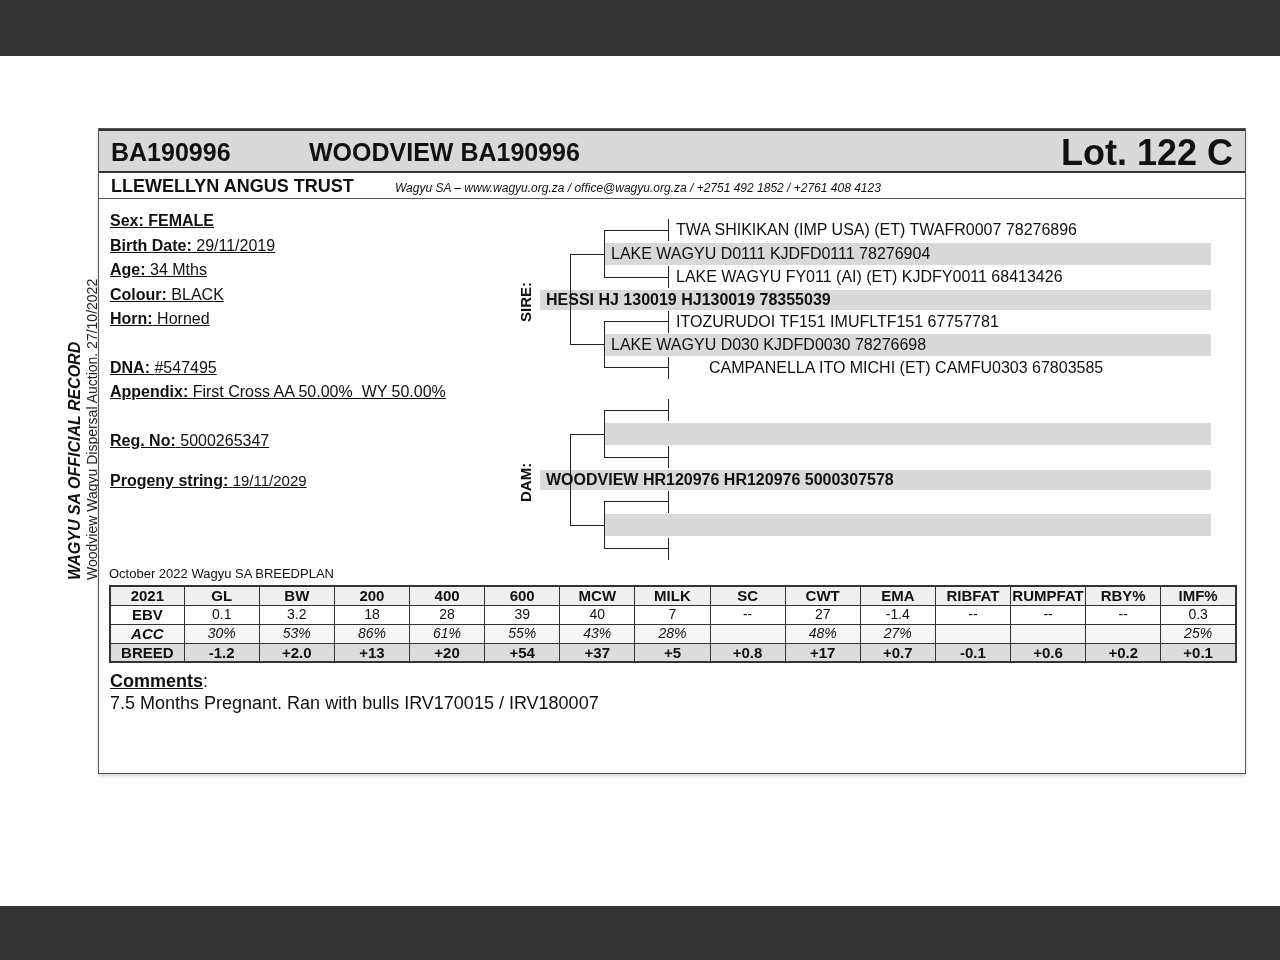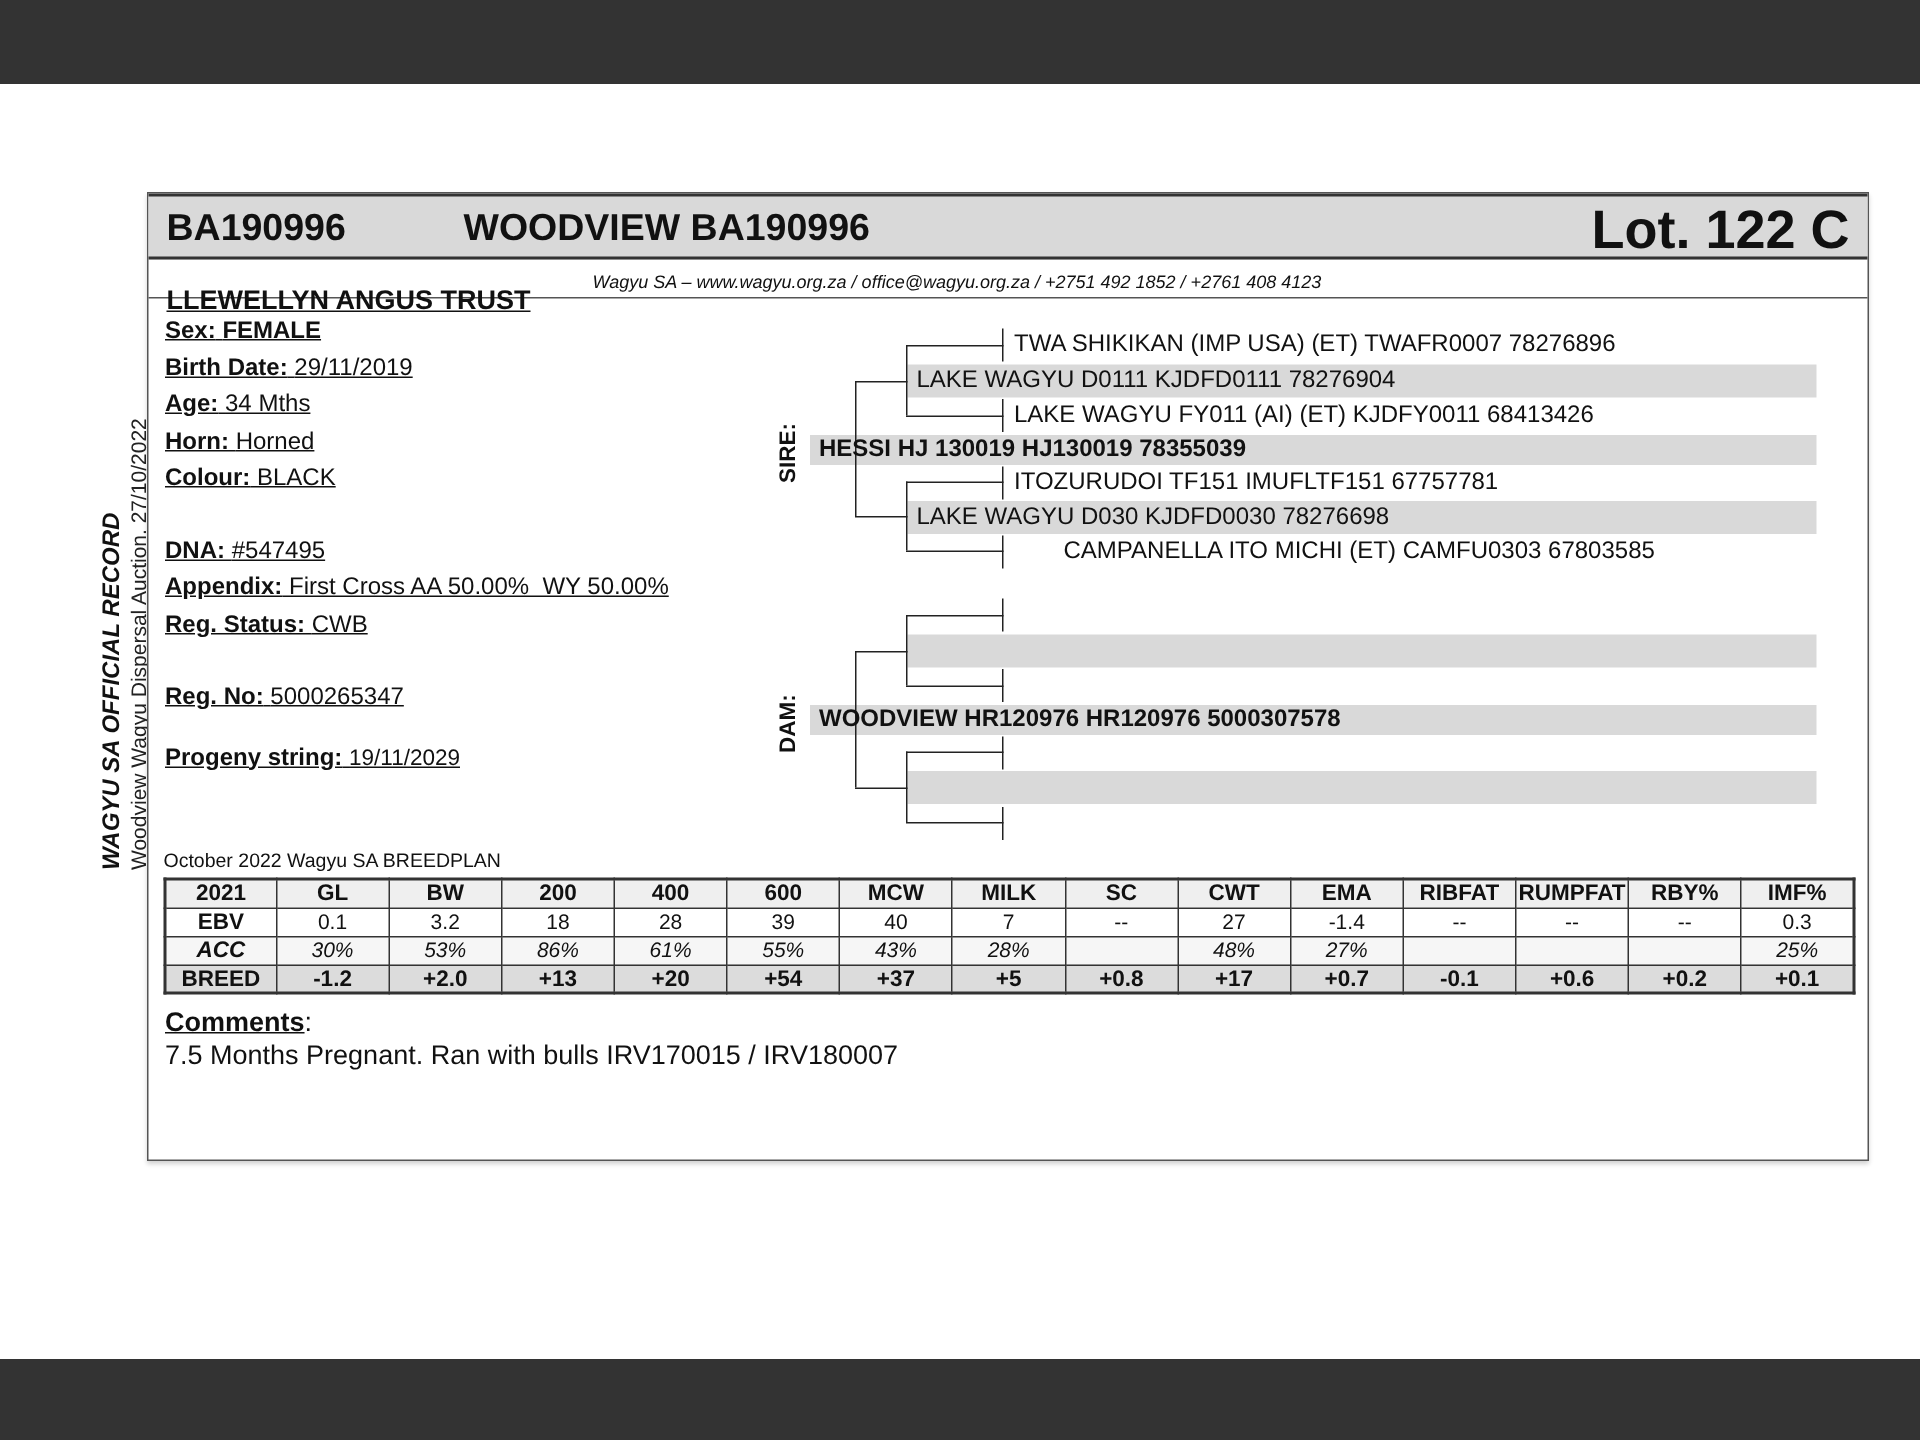--- a/index.html
+++ b/index.html
@@ -20,21 +20,21 @@
     background: #d9d9d9; border-top: 2px solid #333; border-bottom: 2px solid #333;
   }
   .title-id { position: absolute; left: 12px; top: 7px; font-size: 25px; font-weight: bold; }
   .title-name { position: absolute; left: 210px; top: 7px; font-size: 25px; font-weight: bold; }
   .lot { position: absolute; right: 12px; top: 1px; font-size: 36px; font-weight: bold; }
 
   .owner-row {
     position: absolute; left: 0; top: 44px; width: 100%; height: 26px;
     border-bottom: 1px solid #555;
   }
-  .owner { position: absolute; left: 12px; top: 17px; font-size: 18px; font-weight: bold; text-decoration: underline; }
+  .owner { position: absolute; left: 12px; top: 3px; font-size: 18px; font-weight: bold; }
   .contact { position: absolute; left: 296px; top: 8px; font-size: 12px; font-style: italic; }
 
   .details { position: absolute; left: 11px; top: 80px; font-size: 16px; line-height: 24.5px; }
   .details .row { white-space: nowrap; text-decoration: underline; }
   .details b { font-weight: bold; }
   .details .gap { height: 24px; }
   .details .gap-s { height: 16px; }
   .details .small { font-size: 15px; }
 
   .vert-wrap { position: absolute; left: -38px; top: 440px; transform-origin: 0 0; transform: rotate(-90deg); white-space: nowrap; }
@@ -86,26 +86,25 @@
 
   <div class="owner-row">
     <span class="owner">LLEWELLYN ANGUS TRUST</span>
     <span class="contact">Wagyu SA – www.wagyu.org.za / office@wagyu.org.za / +2751 492 1852 / +2761 408 4123</span>
   </div>
 
   <div class="details">
     <div class="row"><b>Sex:</b> <b>FEMALE</b></div>
     <div class="row"><b>Birth Date:</b> <span>29/11/2019</span></div>
     <div class="row"><b>Age:</b> <span>34 Mths</span></div>
+    <div class="row"><b>Colour:</b> <span>BLACK</span></div>
     <div class="row"><b>Horn:</b> <span>Horned</span></div>
-    <div class="row"><b>Colour:</b> <span>BLACK</span></div>
     <div class="gap"></div>
     <div class="row"><b>DNA:</b> <span>#547495</span></div>
     <div class="row"><b>Appendix:</b> <span style="white-space:pre">First Cross AA 50.00%  WY 50.00%</span></div>
-    <div class="row"><b>Reg. Status:</b> <span>CWB</span></div>
     <div class="gap"></div>
     <div class="row"><b>Reg. No:</b> <span>5000265347</span></div>
     <div class="gap-s"></div>
     <div class="row"><b>Progeny string:</b> <span class="small">19/11/2029</span></div>
   </div>
 
   <div class="ped">
 
     <div class="band" style="left:506px; top:114px; width:606px; height:22px;"></div>
     <div class="band" style="left:441px; top:161px; width:671px; height:20px;"></div>

